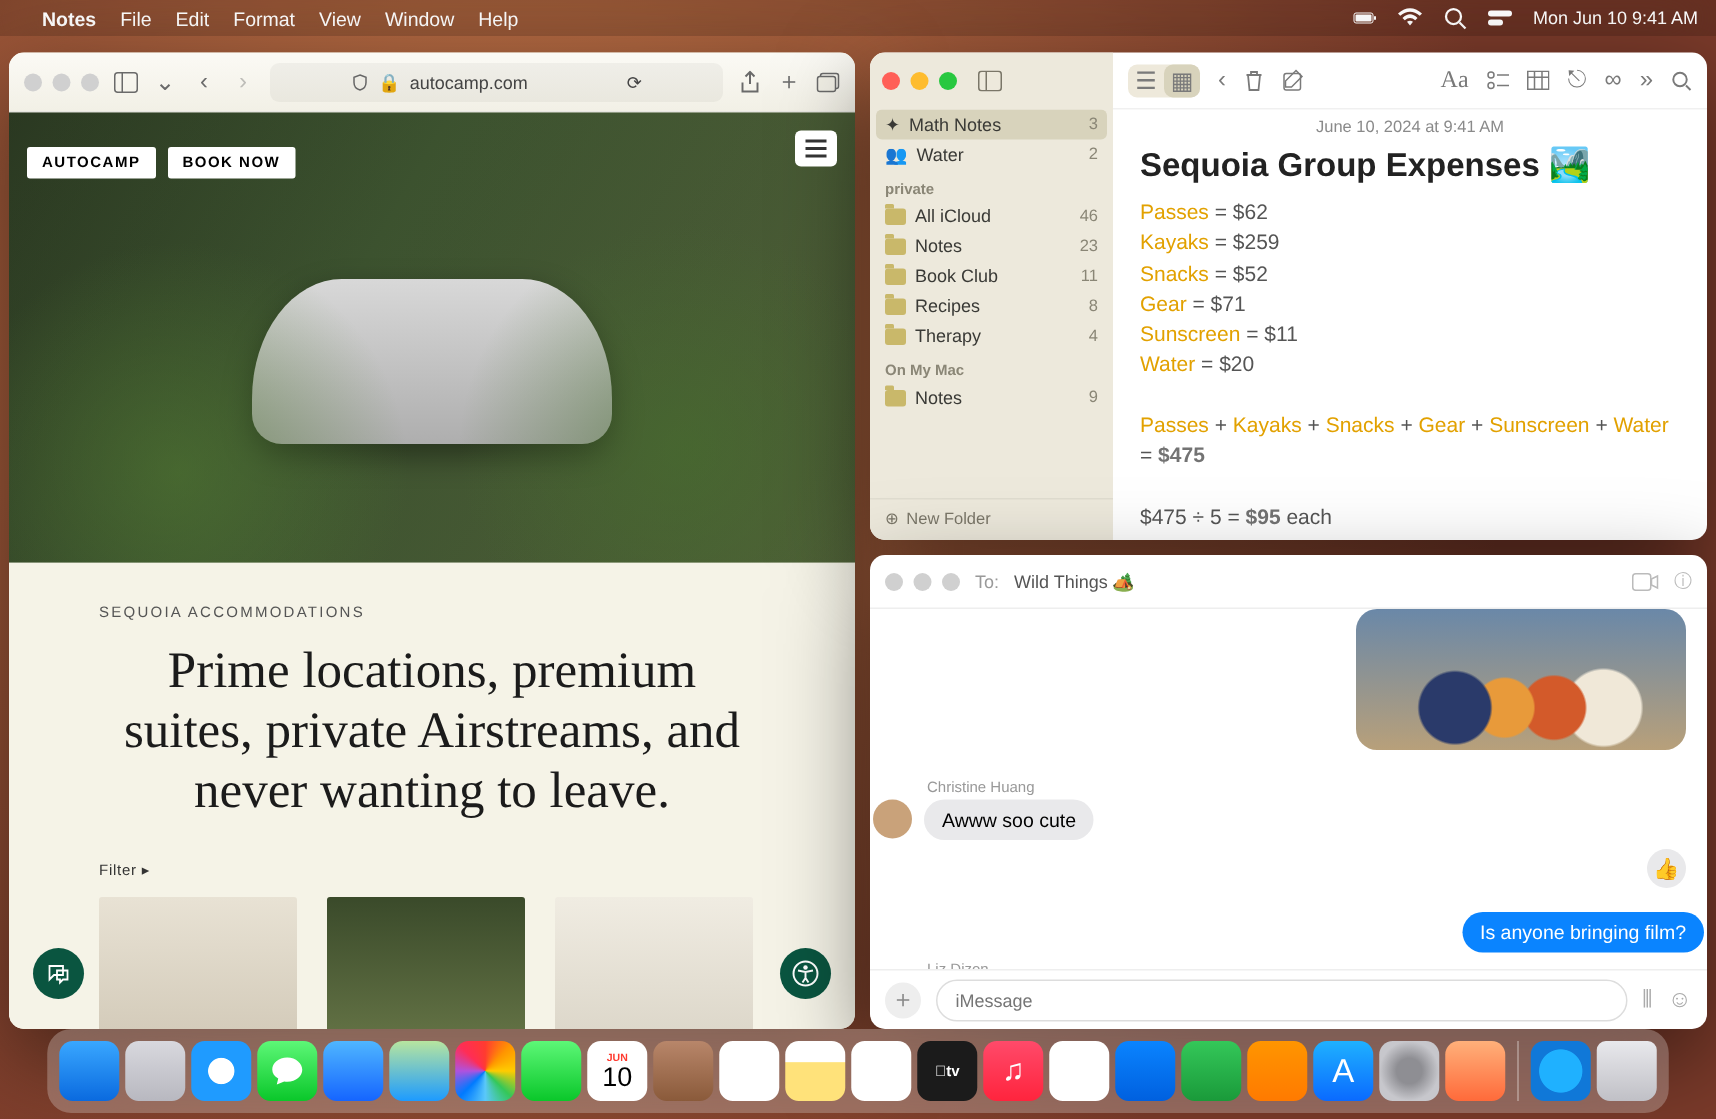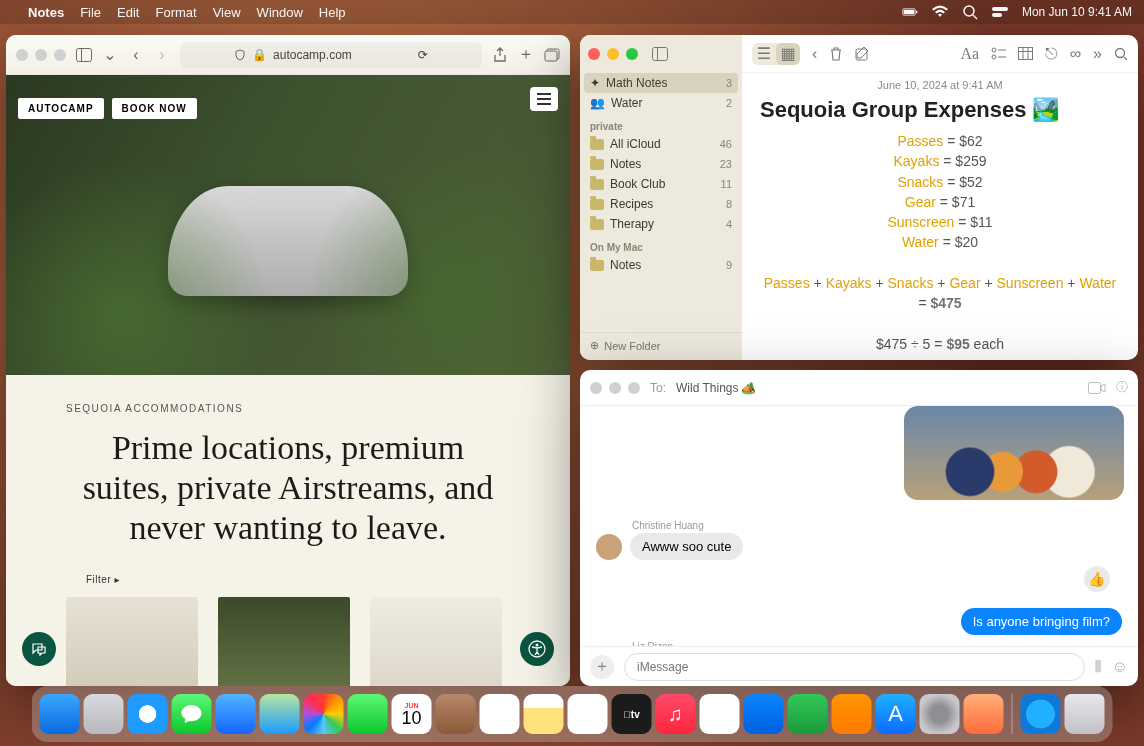--- a/index.html
+++ b/index.html
@@ -26,21 +26,21 @@
  radial-gradient(circle at 20% 80%,rgba(80,120,50,0.6),transparent 30%),
  radial-gradient(circle at 80% 75%,rgba(70,110,45,0.6),transparent 30%);}
 .airstream { position:absolute; left:50%; top:48%; transform:translate(-50%,-30%); width:240px; height:110px; background:linear-gradient(#d8d8d8,#aeaeae); border-radius:60px 60px 20px 20px / 80px 80px 20px 20px; box-shadow:0 8px 20px rgba(0,0,0,0.4);}
 .hero-top { position:absolute; top:23px; left:12px; display:flex; gap:8px; z-index:2;}
 .pill { background:#fff; padding:5px 10px; font-size:10px; letter-spacing:1px; font-weight:600; border-radius:2px; }
 .burger { position:absolute; top:12px; right:12px; width:28px; height:24px; background:#fff; border-radius:4px; display:flex; flex-direction:column; justify-content:center; align-items:center; gap:3px; z-index:2;}
 .burger span{width:14px;height:2px;background:#333;}
 .safari-body { padding:28px 60px 10px; background:#F5F3E7; }
 .eyebrow { font-size:10px; letter-spacing:1.5px; color:#555; margin-bottom:14px; font-weight:500;}
 .headline { font-size:34px; line-height:1.18; font-weight:400; color:#1b1b1b; font-family:Georgia,serif;text-align:center; }
-.filter { margin-top:26px; font-size:10px; color:#333; letter-spacing:0.5px;margin-left:20px;}
+.filter { margin-top:26px; font-size:10px; color:#333; letter-spacing:0.5px;}
 .thumbs { display:flex; gap:20px; padding:12px 0 0; }
 .thumb { width:132px; height:112px; border-radius:2px; background:#ccc; }
 .thumb.a{background:linear-gradient(#e8e2d4,#cfc6b4);}
 .thumb.b{background:linear-gradient(#3a4a2a,#6b7a4a);}
 .thumb.c{background:linear-gradient(#f0ece2,#d8d2c4);}
 .fab { position:absolute; width:34px; height:34px; border-radius:50%; display:flex; align-items:center; justify-content:center; color:#fff; }
 .fab.chat{ left:16px; bottom:20px; background:#0a5540;}
 .fab.acc{ right:16px; bottom:20px; background:#0a5540;}
 
 
@@ -57,40 +57,40 @@
 .folders .heading { font-size:10px; color:#8a8676; padding:8px 10px 2px; font-weight:600;}
 .new-folder { padding:6px 10px 8px; font-size:11px; color:#7a7668; display:flex; align-items:center; gap:5px; border-top:1px solid rgba(0,0,0,0.05);}
 .notes-right { flex:1; display:flex; flex-direction:column; }
 .notes-toolbar { height:38px; display:flex; align-items:center; padding:0 10px; gap:12px; color:#7a7a7a; border-bottom:1px solid rgba(0,0,0,0.06);}
 .notes-toolbar .spacer{flex:1;}
 .notes-toolbar .seg { display:flex; background:#eee9db; border-radius:6px; }
 .notes-toolbar .seg span{ width:24px; height:22px; display:flex; align-items:center; justify-content:center;}
 .notes-toolbar .seg span.active{ background:#d8d3bc; border-radius:6px;}
 .note-date { text-align:center; font-size:11px; color:#8a8a8a; padding:6px 0 2px;}
 .note-title { font-size:22px; font-weight:700; padding:4px 18px 8px; color:#222;}
-.note-body { padding:0 18px; font-size:14px; line-height:1.45;text-align:center; }
+.note-body { padding:0 18px; font-size:14px; line-height:1.45; }
 .note-body .var { color:#E2A100; font-weight:500;}
 .note-body .op { color:#555; }
 .note-body .res { color:#737373; font-weight:600;}
 
 
 #messages { left:580px; top:370px; width:558px; height:316px; background:#fff; display:flex; flex-direction:column;}
 .msg-header{ height:36px; display:flex; align-items:center; padding:0 10px; gap:10px; border-bottom:1px solid #eee; font-size:12px; color:#555;}
 .msg-header .traffic span{background:#d0d0d0;}
 .msg-header .to-label{color:#999;}
 .msg-header .spacer{flex:1;}
-.msg-thread{ flex:1; overflow:auto; padding:10px 16px; font-size:13px; position:relative;}
+.msg-thread{ flex:1; overflow:auto; padding:10px 2px; font-size:13px; position:relative;}
 .photo-msg{ position:absolute; right:14px; top:0; width:220px; height:94px; border-radius:14px; background:linear-gradient(#6a88a8,#b8a07a); overflow:hidden;}
 .photo-msg::after{content:"";position:absolute;inset:0;background:
  radial-gradient(circle at 30% 70%,#2a3a6a 14%,transparent 15%),
  radial-gradient(circle at 45% 70%,#e89a3a 14%,transparent 15%),
  radial-gradient(circle at 60% 70%,#d35a2a 14%,transparent 15%),
  radial-gradient(circle at 75% 70%,#f0e8d8 14%,transparent 15%);}
 .sender{ font-size:10px; color:#999; margin:4px 0 2px 36px;}
-.row{ display:flex; align-items:center; gap:8px; margin-bottom:6px;}
+.row{ display:flex; align-items:flex-start; gap:8px; margin-bottom:6px;}
 .avatar{ width:26px; height:26px; border-radius:50%; background:#c9a27a;}
 .avatar.b{background:linear-gradient(#d8b88a,#a8885a);}
 .bubble{ background:#e9e9eb; padding:6px 12px; border-radius:14px; max-width:70%;}
 .row.right{ justify-content:flex-end;}
 .row.right .bubble{ background:#0a84ff; color:#fff;margin-top:16px;}
 .tapback{ display:flex; justify-content:flex-end; padding-right:12px;}
 .tapback span{ width:26px; height:26px; background:#e9e9eb; border-radius:50%; display:flex; align-items:center; justify-content:center; font-size:14px;}
 .composer{ height:40px; display:flex; align-items:center; padding:0 10px; gap:10px; border-top:1px solid #eee;}
 .composer .plus{ width:24px;height:24px;border-radius:50%;background:#eee;display:flex;align-items:center;justify-content:center;color:#888;}
 .composer input{ flex:1; height:28px; border:1px solid #ddd; border-radius:14px; padding:0 12px; font-size:12px; outline:none;}

